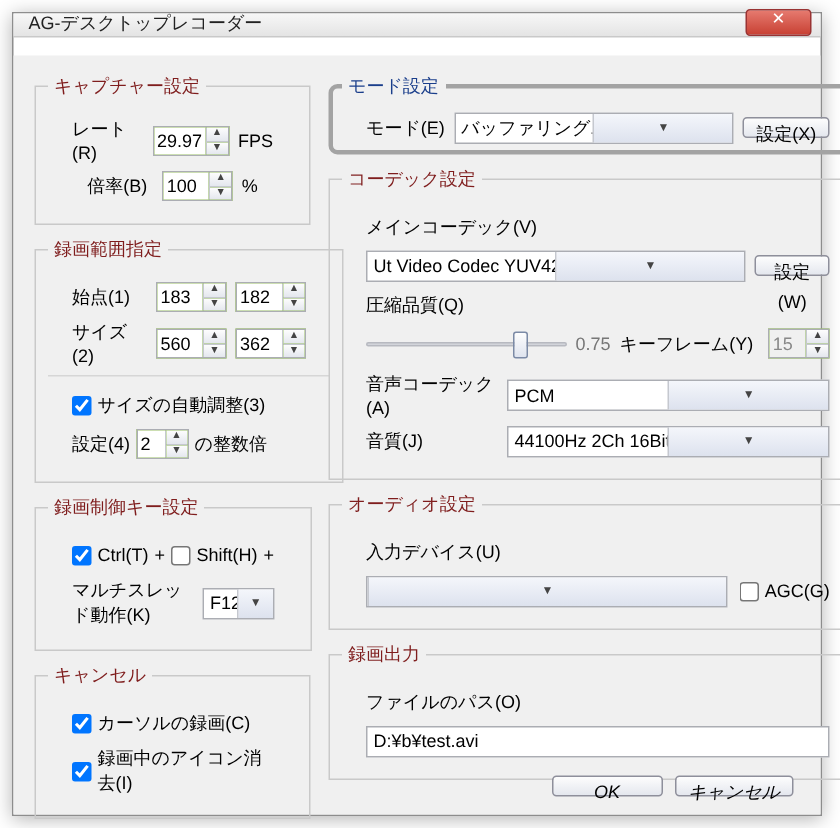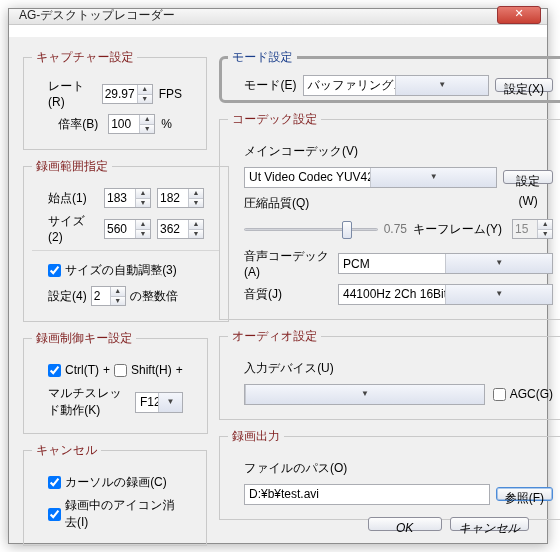--- a/index.html
+++ b/index.html
@@ -248,21 +248,20 @@
       </div>
     </fieldset>
 
     <fieldset>
       <legend>録画出力</legend>
       <div class="row">
               <span>ファイルのパス(O)</span>
             </div>
       <div class="row" style="gap:6px">
         <input class="txt" style="flex: 1 1 0%;" value="D:¥b¥test.avi">
-        <span class="btn default-btn">参照(F)</span>
       </div>
     </fieldset>
    </div>
   </div>
 
   <div class="footer">
     <span class="btn" style="min-width:74px">OK</span>
     <span class="btn" style="min-width:74px">キャンセル</span>
   </div>
  </div>

